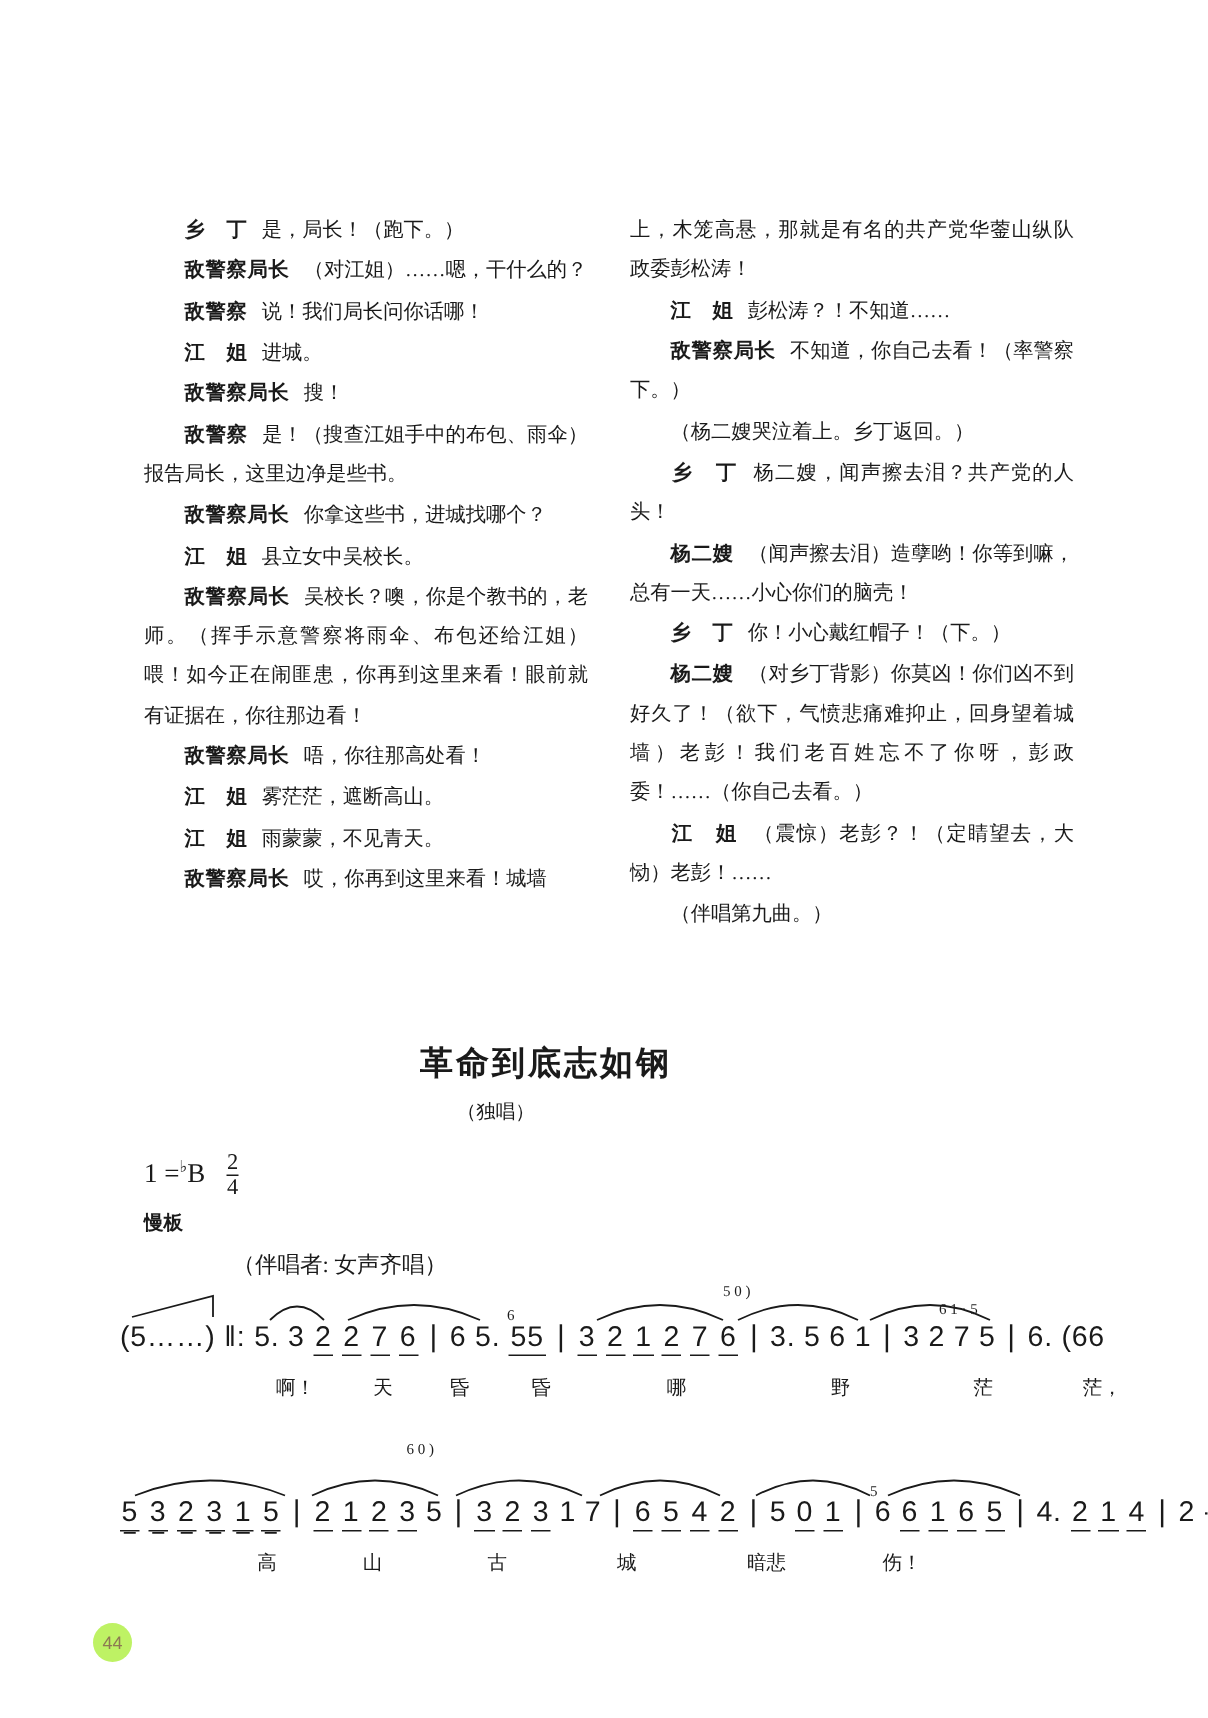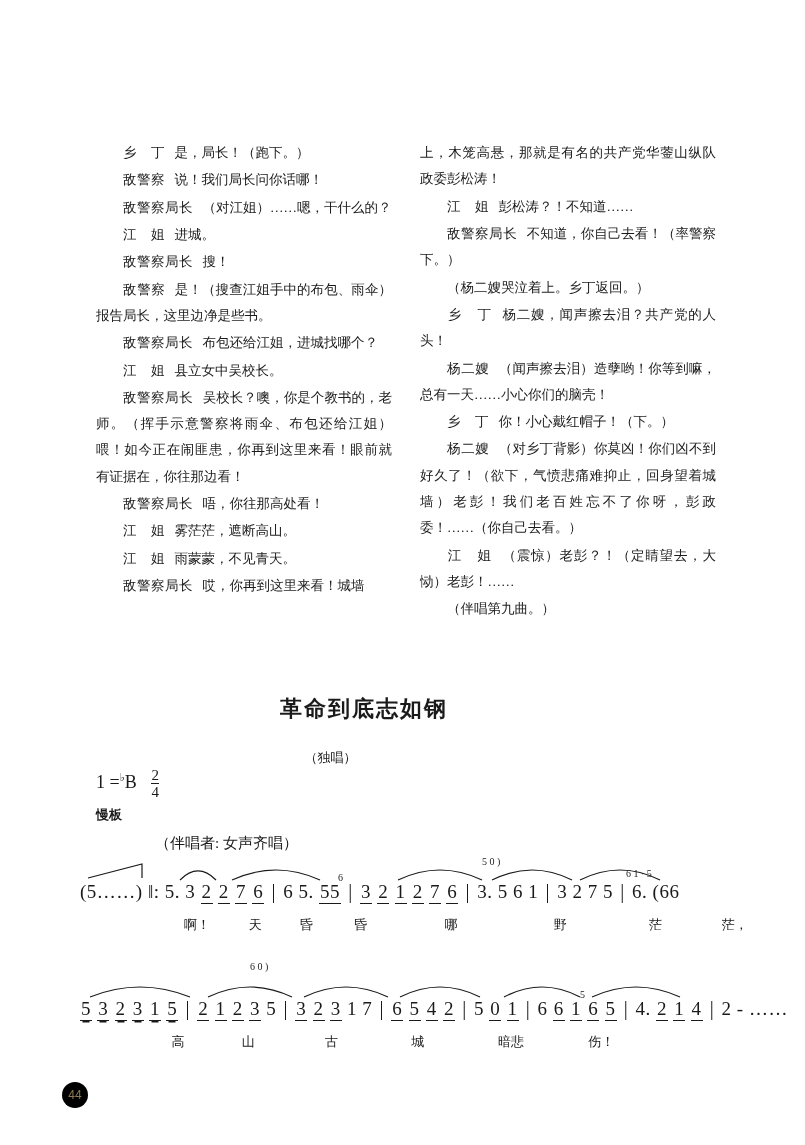--- a/index.html
+++ b/index.html
@@ -37,40 +37,40 @@
     line-height: 1.95;
     text-align: justify;
     text-justify: inter-ideograph;
     margin: 0 0 1px 0;
   }
   .line .indent {
     display: inline-block;
     width: 2em;
   }
   .spk {
-    font-weight: normal;
+    font-weight: bold;
     letter-spacing: 0.5px;
     margin-top: 24px;
   }
   .gap { display: inline-block; width: 0.7em; }
   
   .song-title {
     position: absolute;
     top: 694px;
     left: 0;
     width: 728px;
     text-align: center;
     font-size: 22px;
     font-weight: bold;
     letter-spacing: 2px;
     font-family: "Liberation Serif", serif;
   }
   .song-sub {
     position: absolute;
-    top: 749px;
+    top: 732px;
     left: 0;
     width: 661px;
     text-align: center;
     font-size: 13px;
   }
   
   .keysig {
     position: absolute;
     left: 96px;
     top: 768px;
@@ -107,21 +107,21 @@
     left: 80px;
     width: 650px;
     height: 100px;
   }
   .stave1 { top: 858px; }
   .stave2 { top: 975px; }
   .notes {
     position: absolute;
     left: 0; top: 22px;
     width: 650px;
-    font-family: Liberation Serif, serif;
+    font-family: Liberation Sans, sans-serif;
     font-size: 19px;
     white-space: nowrap;
     letter-spacing: 0.5px;
   }
   .notes .bar { display:inline-block; padding: 0 2px; font-size: 20px; }
   .lyrics {
     position: absolute;
     left: 0; top: 58px;
     width: 650px;
     font-size: 13px;
@@ -138,45 +138,45 @@
     position: absolute;
     font-size: 10px;
   }
   
   .pageno {
     position: absolute;
     left: 62px;
     top: 1082px;
     width: 26px; height: 26px;
     border-radius: 50%;
-    background: #000000;
+    background: #bef264;
     color: #8d7a52;
     font-size: 12px;
     text-align: center;
     line-height: 26px;
     font-family: "Liberation Sans", sans-serif;
   }
   .underline-grp { border-bottom: 1.5px solid #1a1a1a; display:inline-block; padding:0 1px;}
   .dbl-underline { border-bottom: 1.5px solid #1a1a1a; box-shadow: 0 4px 0 -2.5px #1a1a1a; display:inline-block; padding:0 1px;}
 </style>
 </head>
 <body>
 
 <div class="page">
 
   <div class="dialogue">
 
     <div class="col">
       <p class="line"><span class="indent"></span><span class="spk">乡　丁</span><span class="gap"></span><span>是，局长！（跑下。）</span></p>
+      <p class="line"><span class="indent"></span><span class="spk">敌警察局长</span><span class="gap"></span><span>（对江姐）……嗯，干什么的？</span></p>
       <p class="line"><span class="indent"></span><span class="spk">敌警察</span><span class="gap"></span><span>说！我们局长问你话哪！</span></p>
-      <p class="line"><span class="indent"></span><span class="spk">敌警察局长</span><span class="gap"></span><span>（对江姐）……嗯，干什么的？</span></p>
       <p class="line"><span class="indent"></span><span class="spk">江　姐</span><span class="gap"></span><span>进城。</span></p>
       <p class="line"><span class="indent"></span><span class="spk">敌警察局长</span><span class="gap"></span><span>搜！</span></p>
       <p class="line"><span class="indent"></span><span class="spk">敌警察</span><span class="gap"></span><span>是！（搜查江姐手中的布包、雨伞）报告局长，这里边净是些书。</span></p>
-      <p class="line"><span class="indent"></span><span class="spk">敌警察局长</span><span class="gap"></span><span>布包还给江姐，进城找哪个？</span></p>
+      <p class="line"><span class="indent"></span><span class="spk">敌警察局长</span><span class="gap"></span><span>你拿这些书，进城找哪个？</span></p>
       <p class="line"><span class="indent"></span><span class="spk">江　姐</span><span class="gap"></span><span>县立女中吴校长。</span></p>
       <p class="line"><span class="indent"></span><span class="spk">敌警察局长</span><span class="gap"></span><span>吴校长？噢，你是个教书的，老师。（挥手示意警察将雨伞、布包还给江姐）喂！如今正在闹匪患，你再到这里来看！眼前就有证据在，你往那边看！</span></p>
       <p class="line"><span class="indent"></span><span class="spk">敌警察局长</span><span class="gap"></span><span>唔，你往那高处看！</span></p>
       <p class="line"><span class="indent"></span><span class="spk">江　姐</span><span class="gap"></span><span>雾茫茫，遮断高山。</span></p>
       <p class="line"><span class="indent"></span><span class="spk">江　姐</span><span class="gap"></span><span>雨蒙蒙，不见青天。</span></p>
       <p class="line"><span class="indent"></span><span class="spk">敌警察局长</span><span class="gap"></span><span>哎，你再到这里来看！城墙</span></p>
     </div>
 
     <div class="col">
       <p class="line"><span>上，木笼高悬，那就是有名的共产党华蓥山纵队政委彭松涛！</span></p>
@@ -266,21 +266,21 @@
 
   <div class="stave stave2">
     <svg class="slur-row" width="650" height="26">
       <path d="M10,22 Q60,2 110,22" fill="none" stroke="#1a1a1a" stroke-width="1.2"></path>
       <path d="M128,22 Q170,2 212,22" fill="none" stroke="#1a1a1a" stroke-width="1.2"></path>
       <path d="M224,22 Q266,2 308,22" fill="none" stroke="#1a1a1a" stroke-width="1.2"></path>
       <path d="M320,22 Q360,2 400,22" fill="none" stroke="#1a1a1a" stroke-width="1.2"></path>
       <path d="M424,22 Q462,2 500,22" fill="none" stroke="#1a1a1a" stroke-width="1.2"></path>
       <path d="M512,22 Q556,2 600,22" fill="none" stroke="#1a1a1a" stroke-width="1.2"></path>
     </svg>
-    <div class="tiny" style="left:124px; top:-14px;padding-left:46px;">6 0 )</div>
+    <div class="tiny" style="left:145px; top:-14px;padding-left:46px;">6 0 )</div>
     <div class="tiny" style="left:500px; top:14px;">5</div>
     <div class="notes">
       <span class="dbl-underline">5</span>
       <span class="dbl-underline">3</span>
       <span class="dbl-underline">2</span>
       <span class="dbl-underline">3</span>
       <span class="dbl-underline">1</span>
       <span class="dbl-underline">5</span>
       <span class="bar">|</span>
       <span class="underline-grp">2</span>

